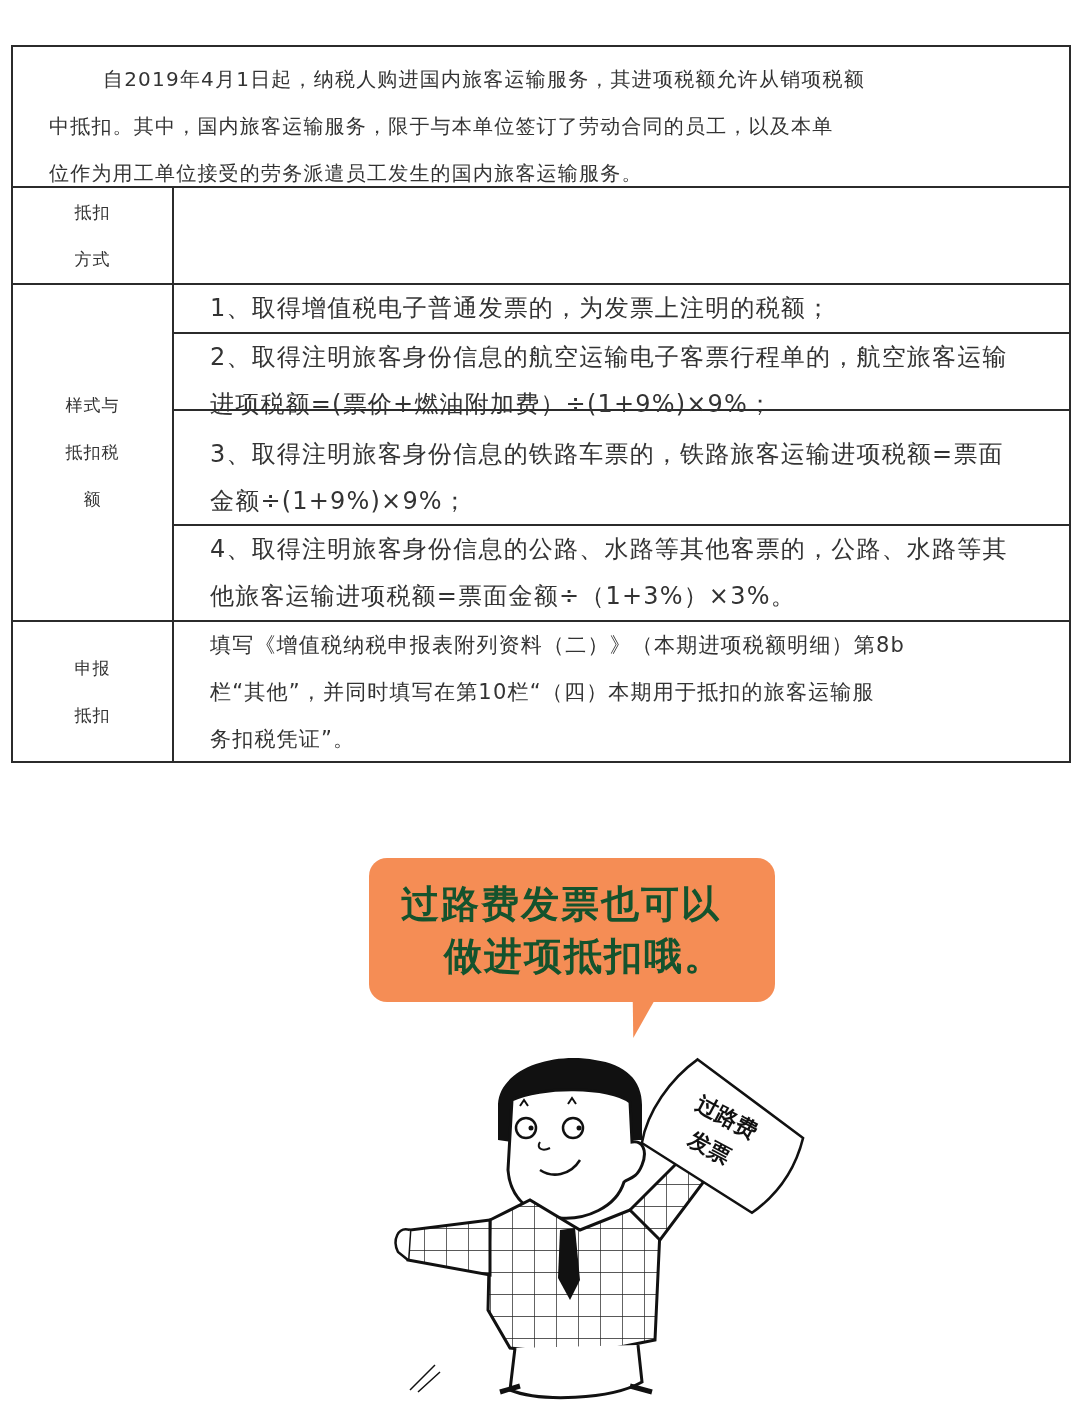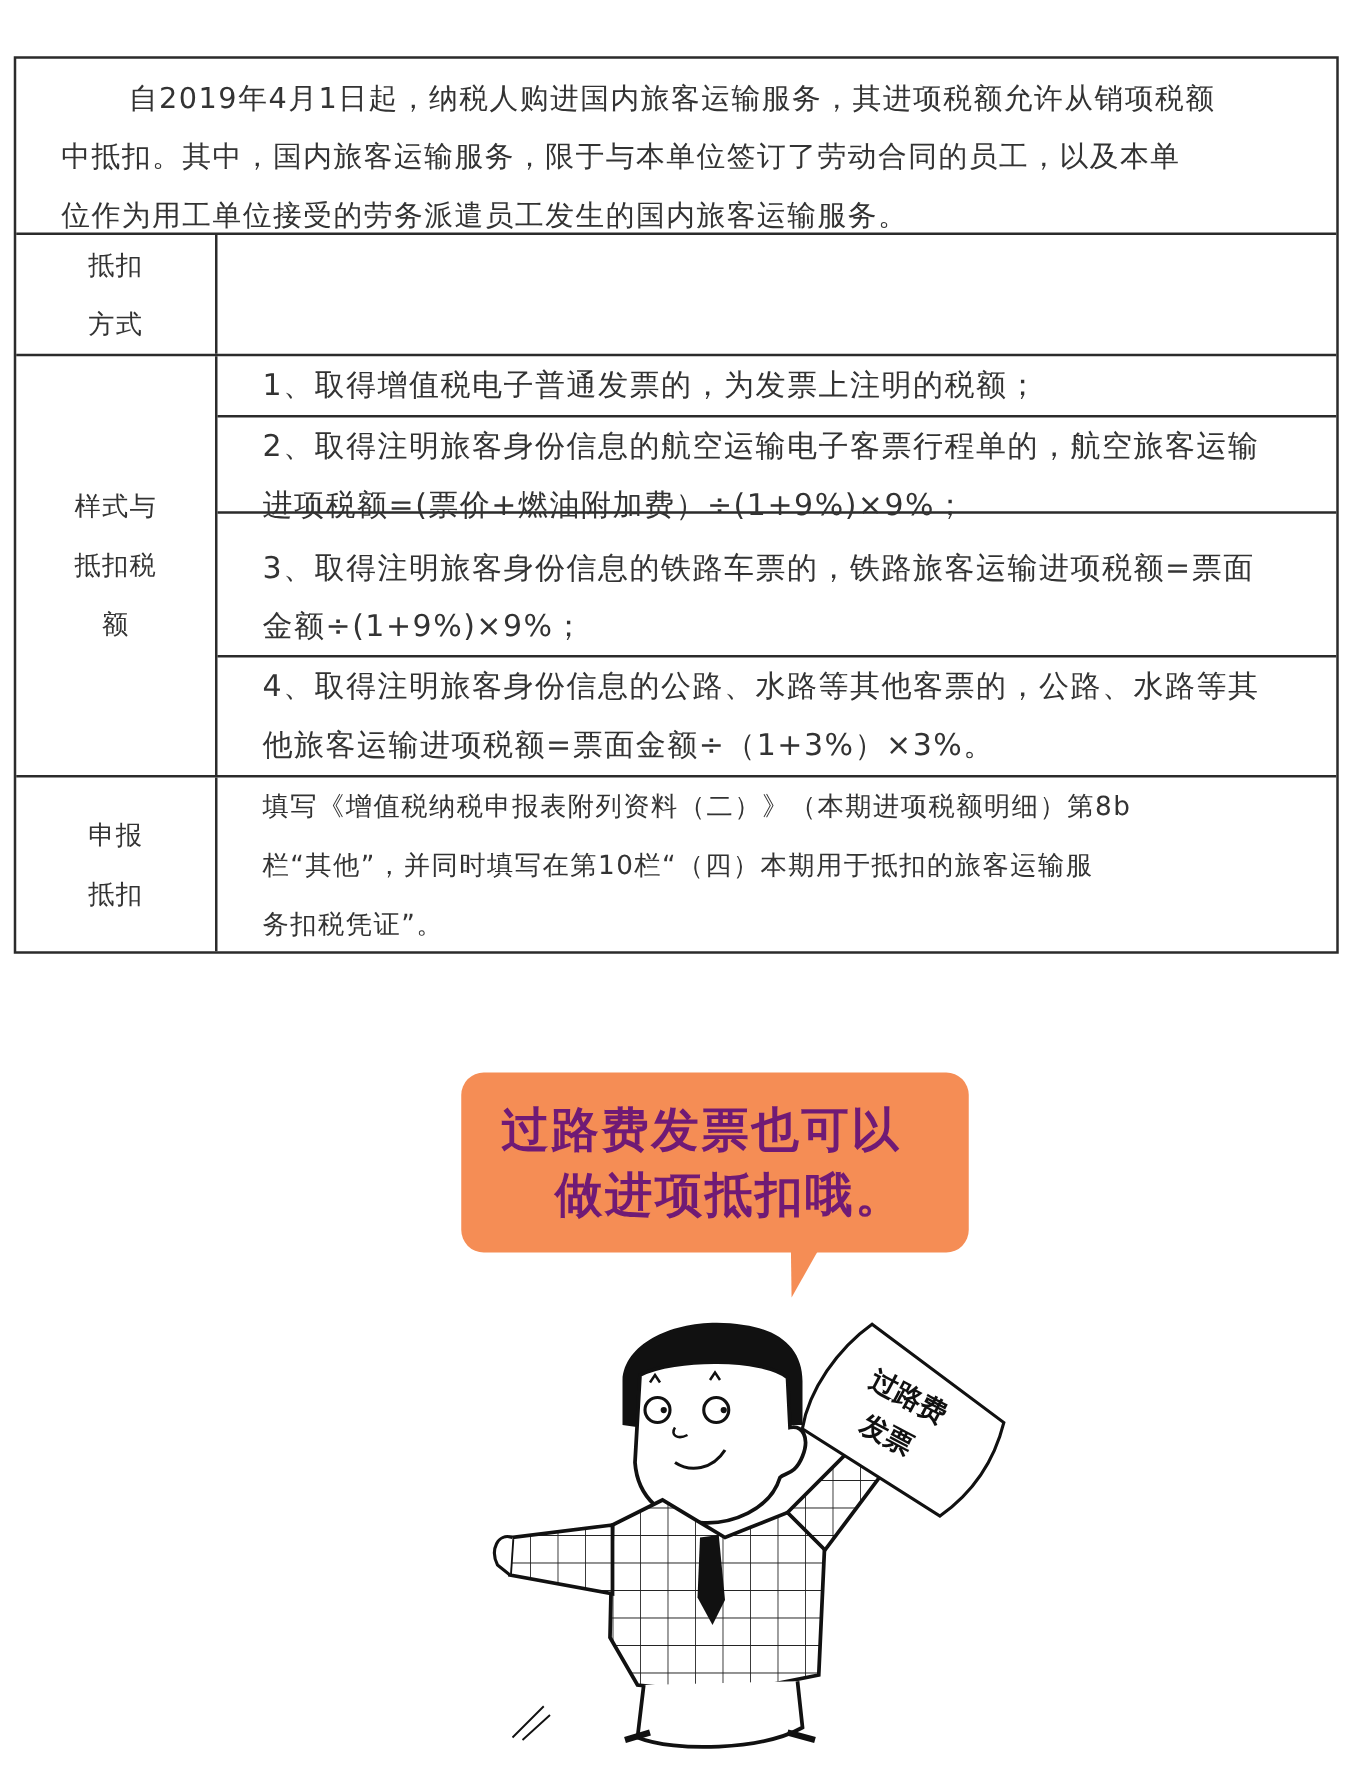--- a/index.html
+++ b/index.html
@@ -2,37 +2,37 @@
 <html><head>
 <meta charset="utf-8">
 <style>
   html, body { margin: 0; padding: 0; background: #ffffff; }
   body { width: 1080px; height: 1423px; position: relative; overflow: hidden;
          font-family: "DejaVu Sans", "Liberation Sans", sans-serif; color: #333333; }
   .tbl { position: absolute; left: 11px; top: 45px; width: 1060px; height: 718px;
          border: 2px solid #2b2b2b; box-sizing: border-box; }
   .intro { position: absolute; left: 0; top: 0; width: 100%; height: 141px;
            border-bottom: 2px solid #2b2b2b; box-sizing: border-box;
-           padding: 9px 30px 0 36px; font-size: 23px; line-height: 47px; letter-spacing: 1.2px; }
+           padding: 9px 30px 0 36px; font-size: 20px; line-height: 47px; letter-spacing: 1.2px; }
   .intro .indent { display: inline-block; width: 54px; }
   .row { position: absolute; left: 0; width: 100%; box-sizing: border-box; border-bottom: 2px solid #2b2b2b; }
   .row.last { border-bottom: none; }
   .lab { position: absolute; left: 0; top: 0; bottom: 0; width: 159px; border-right: 2px solid #2b2b2b;
          display: flex; align-items: center; justify-content: center; text-align: center;
-         font-size: 21px; line-height: 47px; letter-spacing: 1px; }
+         font-size: 17px; line-height: 47px; letter-spacing: 1px; }
   .lab span { display: block; width: 80px; }
   .cell { position: absolute; left: 161px; right: 0; box-sizing: border-box;
           padding: 0 30px 0 36px; font-size: 21px; line-height: 47px; letter-spacing: 1.2px; }
   .sub { position: absolute; left: 161px; right: 0; box-sizing: border-box; border-bottom: 2px solid #2b2b2b;
          padding: 0 30px 0 36px; font-size: 24px; line-height: 47px; letter-spacing: 1.2px; }
   .sub.last { border-bottom: none; }
   .bubble { position: absolute; left: 369px; top: 858px; width: 406px; height: 144px;
             background: #f58d55; border-radius: 18px; }
   .bubble-text { position: absolute; left: 0; top: 20px; width: 100%; text-align: center;
-                 font-size: 38px; font-weight: bold; color: #701a75; line-height: 52px; letter-spacing: 2px; }
+                 font-size: 38px; font-weight: bold; color: #14532d; line-height: 52px; letter-spacing: 2px; }
   .bubble-text .l1 { display: block; padding-right: 22px; }
   .bubble-text .l2 { display: block; padding-left: 24px; }
   .tail { position: absolute; left: 628px; top: 1000px; width: 0; height: 0;
           border-left: 10px solid transparent; border-right: 12px solid transparent;
           border-top: 38px solid #f58d55; transform: skewX(-14deg); }
   .cartoon { position: absolute; left: 380px; top: 1030px; width: 460px; height: 390px; }
   .paper-label { font-size: 22px; font-weight: bold; fill: #111; }
 </style>
 </head>
 <body>

